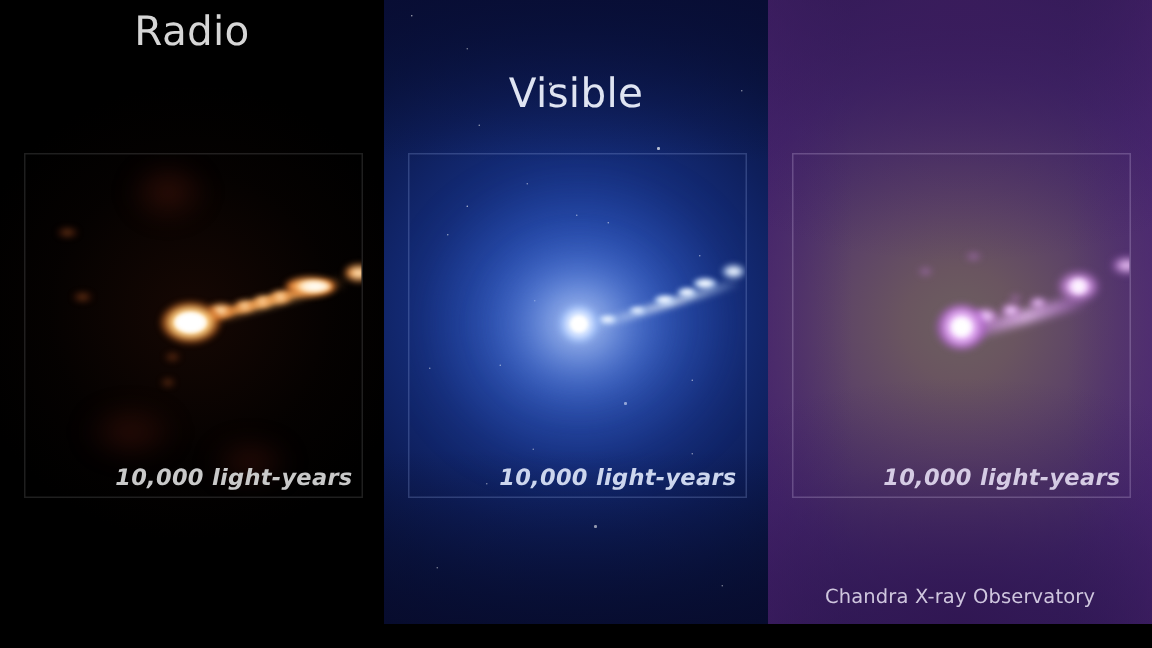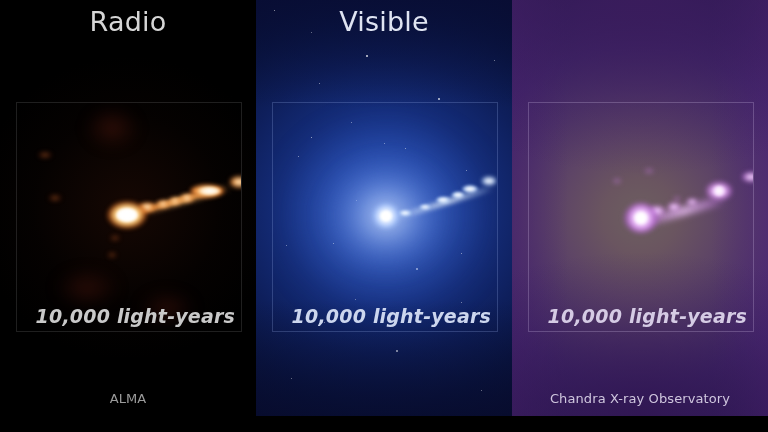--- a/index.html
+++ b/index.html
@@ -79,42 +79,42 @@
     top: 5px;
     left: 0;
     width: 100%;
     text-align: center;
     font-size: 27px;
     font-weight: 400;
     letter-spacing: 0.2px;
     line-height: 34px;
     color: #d6d6d6;
   }
-  .panel-visible .panel-title { color: #dfe4f2; }
+  .panel-visible .panel-title { color: #dfe4f2; margin-top: 41px; }
   .panel-xray .panel-title { color: #e4dced; }
 
   
   .frame {
     position: absolute;
     left: 16px;
     top: 102px;
     width: 226px;
     height: 230px;
     border: 1px solid rgba(255,255,255,0.12);
     box-sizing: border-box;
     overflow: hidden;
   }
   .panel-visible .frame { border-color: rgba(174,196,255,0.22); }
   .panel-xray .frame { border-color: rgba(226,207,245,0.24); }
 
   .scale-label {
     position: absolute;
     right: 6px;
     bottom: 4px;
-    font-size: 19px;
+    font-size: 15px;
     font-style: italic;
     font-weight: 600;
     color: #c9c9c9;
     letter-spacing: 0.2px;
     white-space: nowrap;
   }
   .panel-visible .scale-label { color: #ccd6ee; }
   .panel-xray .scale-label { color: #d5cbe4; }
 
   
@@ -238,21 +238,20 @@
         <div class="blob" style="left:193px; top:88px; width:22px; height:8px; background:radial-gradient(ellipse at 50% 50%, #ffffff 0%, #fff3dd 45%, rgba(255,190,110,0.4) 75%, rgba(255,170,80,0) 100%); filter:blur(1.5px);"></div>
         <div class="blob radio-knot" style="left:222px; top:79px; width:18px; height:11px; filter:blur(2.4px);"></div>
 
         <div class="blob radio-core" style="left:110px; top:112px; filter:blur(2.2px);"></div>
         <div class="blob" style="left:110px; top:112px; width:22px; height:14px; background:radial-gradient(ellipse at 50% 50%, #ffffff 0%, #ffffff 48%, rgba(255,245,225,0.55) 75%, rgba(255,220,170,0) 100%); filter:blur(1.2px);"></div>
       </div>
 
       <div class="scale-label">10,000 light-years</div>
     </div>
 
-    <div class="panel-caption">ALMA</div>
   </div>
 
   <div class="panel panel-visible">
     <div class="bg"></div>
     <div class="bg-tint"></div>
 
     <div class="stars">
       <div class="star" style="left:18px;  top:10px;  width:1.4px; height:1.4px; opacity:.65;"></div>
       <div class="star" style="left:110px; top:55px;  width:1.6px; height:1.6px; opacity:.75;"></div>
       <div class="star" style="left:63px;  top:83px;  width:1.3px; height:1.3px; opacity:.6;"></div>

